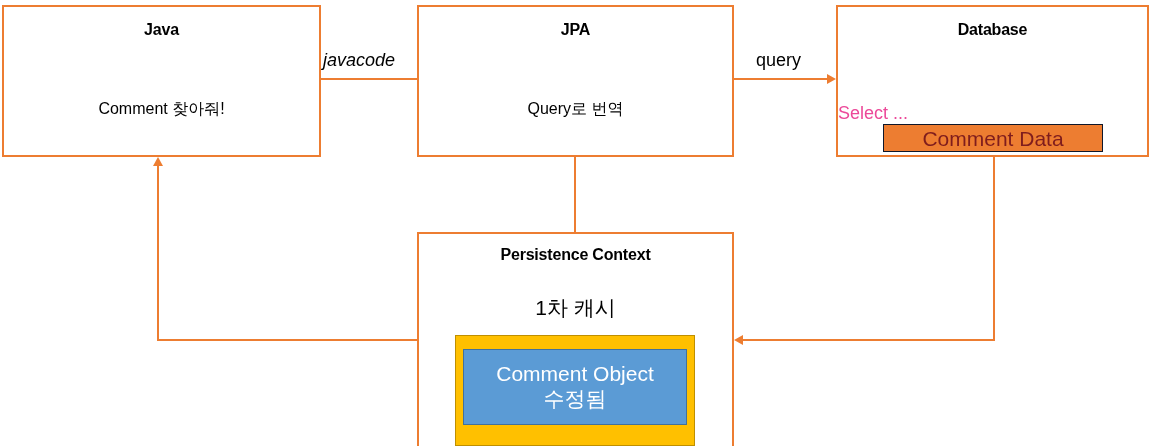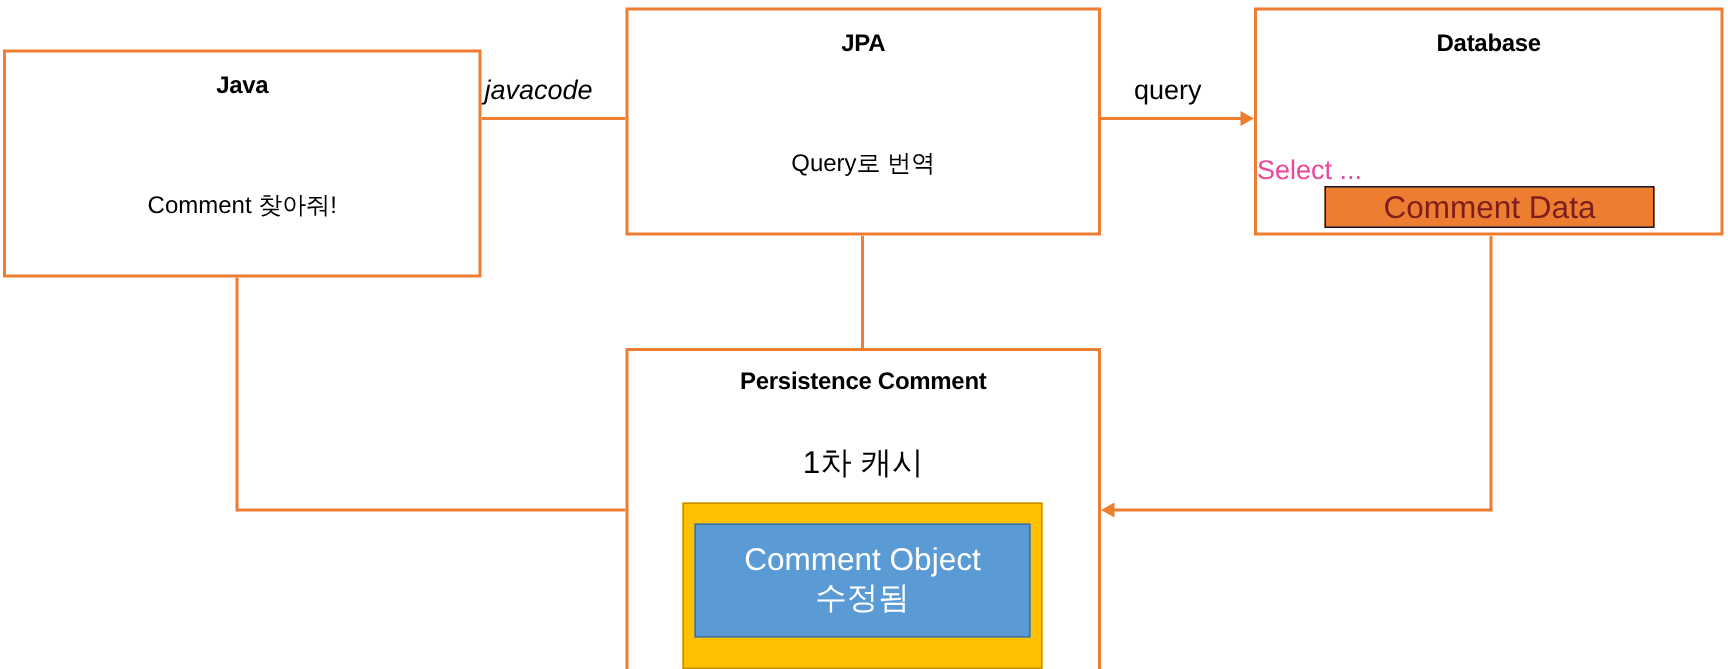--- a/index.html
+++ b/index.html
@@ -41,21 +41,21 @@
     left: 0;
     right: 0;
     text-align: center;
     font-size: 16px;
     font-weight: 400;
     color: #000000;
     white-space: nowrap;
   }
 
   
-  #java-box        { left: 2px;   top: 5px;   width: 319px; height: 152px; margin-top: 28px; }
+  #java-box        { left: 2px;   top: 5px;   width: 319px; height: 152px; }
   #jpa-box         { left: 417px; top: 5px;   width: 317px; height: 152px; }
   #database-box    { left: 836px; top: 5px;   width: 313px; height: 152px; }
   #pc-box          { left: 417px; top: 232px; width: 317px; height: 216px; }
 
   #java-title      { top: 14px; }
   #jpa-title       { top: 14px; }
   #database-title  { top: 14px; }
   #pc-title        { top: 12px; }
 
   #java-body       { top: 92px; }
@@ -197,21 +197,21 @@
     <div class="box-body" id="jpa-body">Query로 번역</div>
   </div>
 
   <div class="box" id="database-box">
     <div class="box-title" id="database-title">Database</div>
     <div id="database-select">Select ...</div>
     <div class="chip-orange" id="comment-data-chip">Comment Data</div>
   </div>
 
   <div class="box" id="pc-box">
-    <div class="box-title" id="pc-title">Persistence Comment</div>
+    <div class="box-title" id="pc-title">Persistence Context</div>
     <div class="box-body" id="pc-body">1차 캐시</div>
 
     <div class="chip-yellow" id="cache-yellow-chip">
       <div class="chip-blue" id="comment-object-chip">
         <span>Comment Object</span>
         <span>수정됨</span>
       </div>
     </div>
   </div>
 

